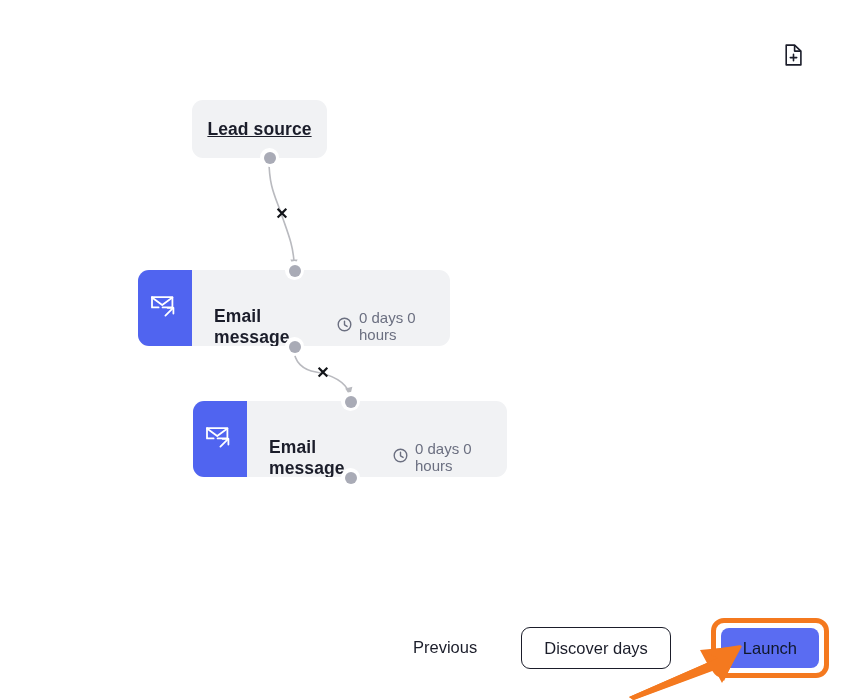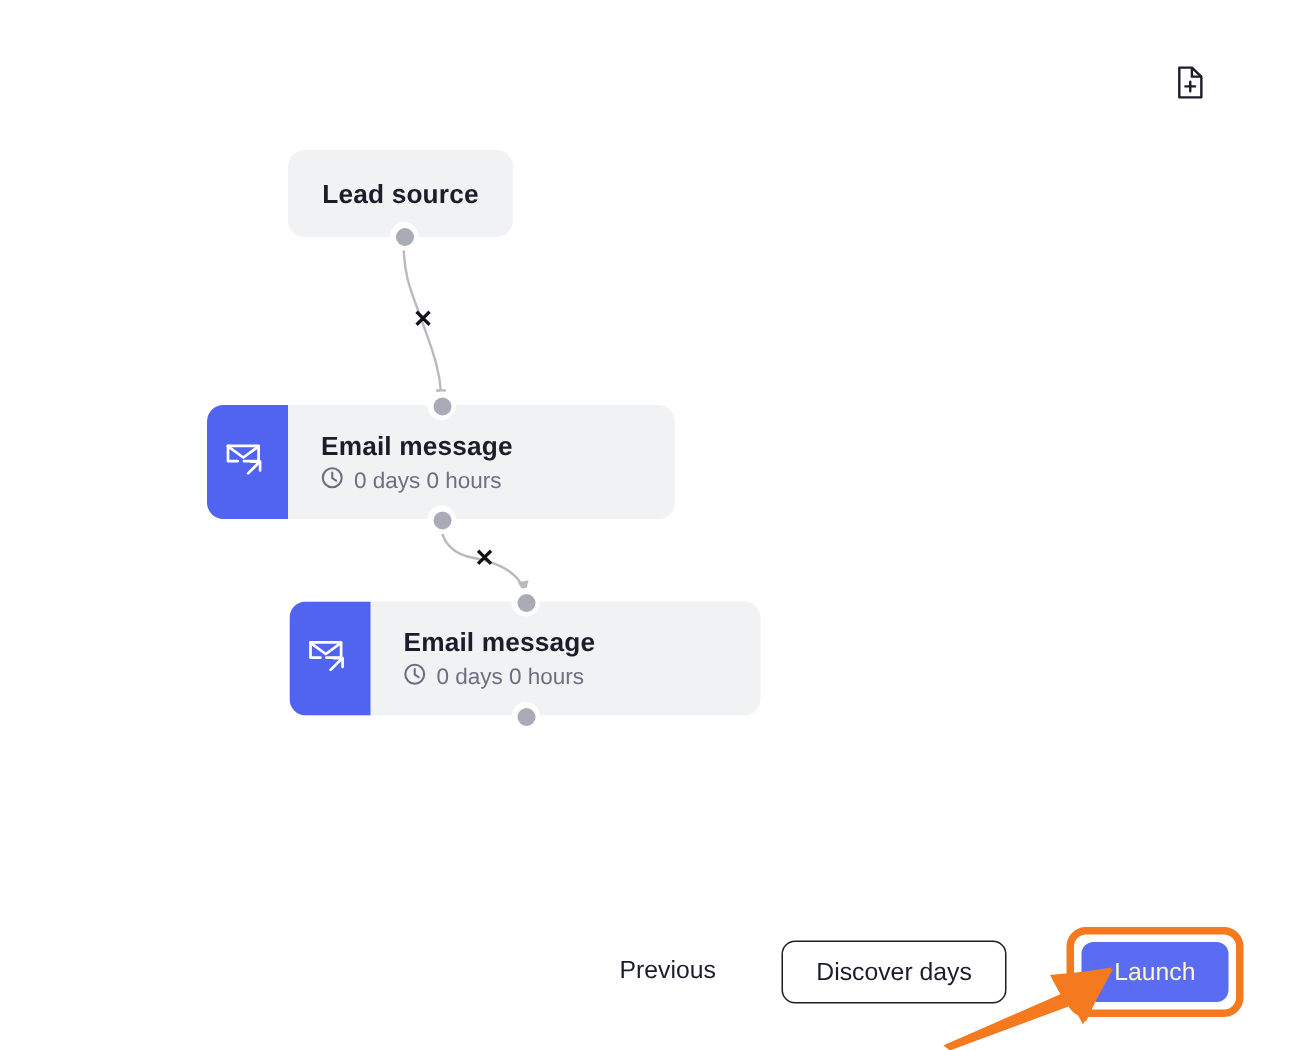--- a/index.html
+++ b/index.html
@@ -85,23 +85,24 @@
     flex: 0 0 54px;
     background: #5064f0;
     display: flex;
     align-items: center;
     justify-content: center;
   }
   .email-body {
     flex: 1 1 auto;
     padding-left: 22px;
     display: flex;
-    flex-direction: column;
+    flex-direction: row;
     justify-content: center;
     gap: 3px;
+    margin-top: 36px;
   }
   .email-title {
     font-size: 17.5px;
     font-weight: 700;
     letter-spacing: .1px;
     color: #1b1d2a;
   }
   .email-meta {
     display: flex;
     align-items: center;
@@ -181,21 +182,21 @@
     border-radius: 13px;
     background: #ffffff;
     box-sizing: border-box;
   }
   .btn-primary {
     background: #5a6cf2;
     border: 0;
     border-radius: 8px;
     font-family: "Liberation Sans", sans-serif;
     font-size: 16.5px;
-    color: #fef9c3;
+    color: #0f172a;
     padding: 12px 22px;
     cursor: pointer;
     line-height: 1;
   }
 
   
   .annotation {
     position: absolute;
     left: 0; top: 0;
     width: 867px; height: 700px;
@@ -224,21 +225,21 @@
 
   <svg class="edges">
 
     <path d="M269,160 C269,186 275,196 281,213 C287,231 293,244 294,262" stroke="#b9babf" stroke-width="1.6" fill="none" stroke-linecap="round"></path>
     <polygon points="294,268 290.4,259.5 297.6,259.5" fill="#b9babf"></polygon>
 
     <path d="M294,349 C294,362 303,370 316,372 C332,375 344,381 349,392" stroke="#b9babf" stroke-width="1.6" fill="none" stroke-linecap="round"></path>
     <polygon points="350,396 345.2,388.4 352.4,386.8" fill="#b9babf"></polygon>
   </svg>
 
-  <div class="node node-plain" style="left:192px; top:100px; width:150px; height:58px;">
+  <div class="node node-plain" style="left:192px; top:100px; width:135px; height:58px;text-decoration:underline;">
     <span class="node-title-plain">Lead source</span>
   </div>
   <div class="port" style="left:260px; top:148px;"></div>
 
   <div class="edge-x" style="left:273px; top:205px;">✕</div>
 
   <div class="node node-email" style="left:138px; top:270px; width:312px; height:76px;">
     <div class="email-icon-box">
       <span class="ic">
         <svg width="30" height="26" viewBox="0 0 30 26" fill="none">

